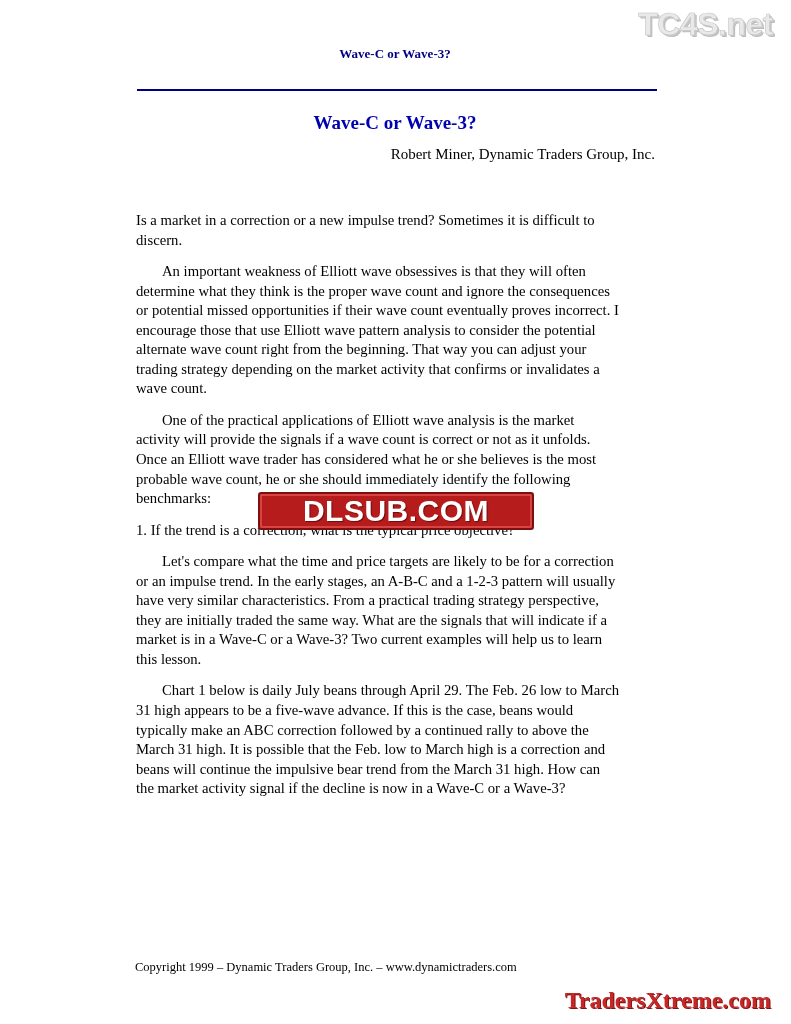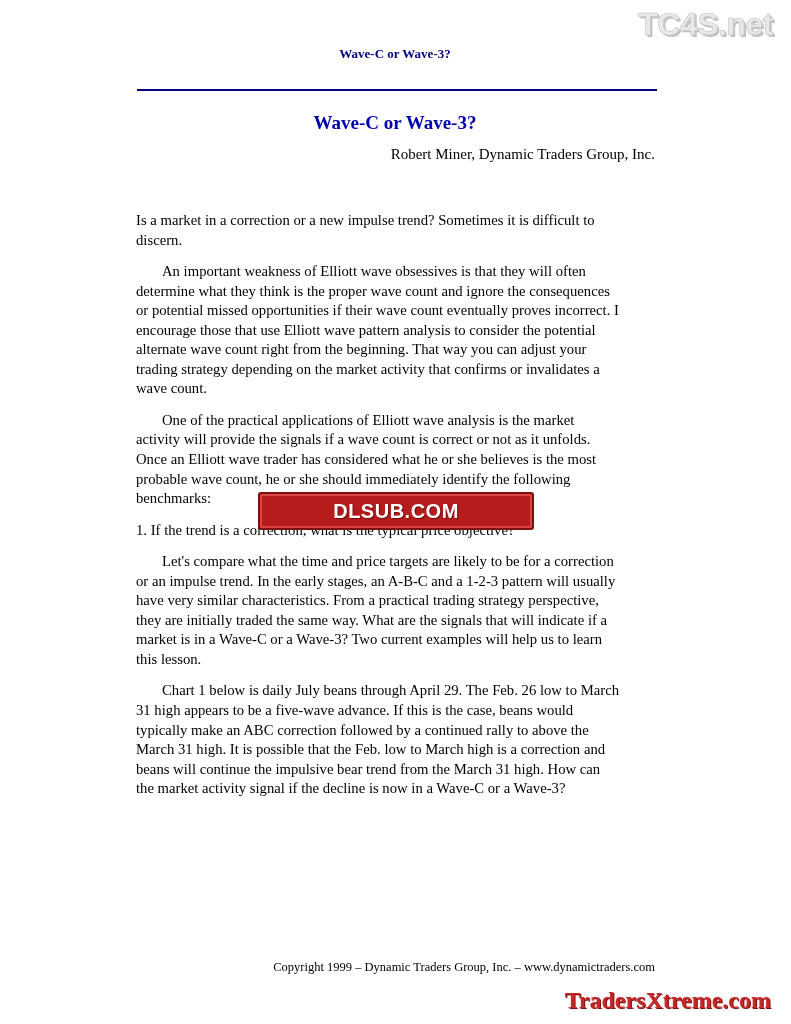--- a/index.html
+++ b/index.html
@@ -118,35 +118,35 @@
     border: 2px solid #7f0f0f;
     border-radius: 3px;
     display: flex;
     align-items: center;
     justify-content: center;
     box-shadow: inset 0 0 0 2px #d84343;
   }
   .wm-dlsub span {
     font-family: "Liberation Sans", sans-serif;
     font-weight: bold;
-    font-size: 20px;
+    font-size: 30px;
     color: #ffffff;
     letter-spacing: 0.5px;
     text-shadow: 1px 1px 1px #6b0a0a;
     white-space: nowrap;
     text-align: right;
   }
 
   
   .footer {
     position: absolute;
     left: 135px;
     top: 960px;
     width: 520px;
-    text-align: right;
+    text-align: left;
     font-size: 12.5px;
     color: #000;
   }
 
   .wm-tx {
     position: absolute;
     right: 20px;
     bottom: 10px;
     font-family: "Liberation Serif", serif;
     font-weight: bold;

